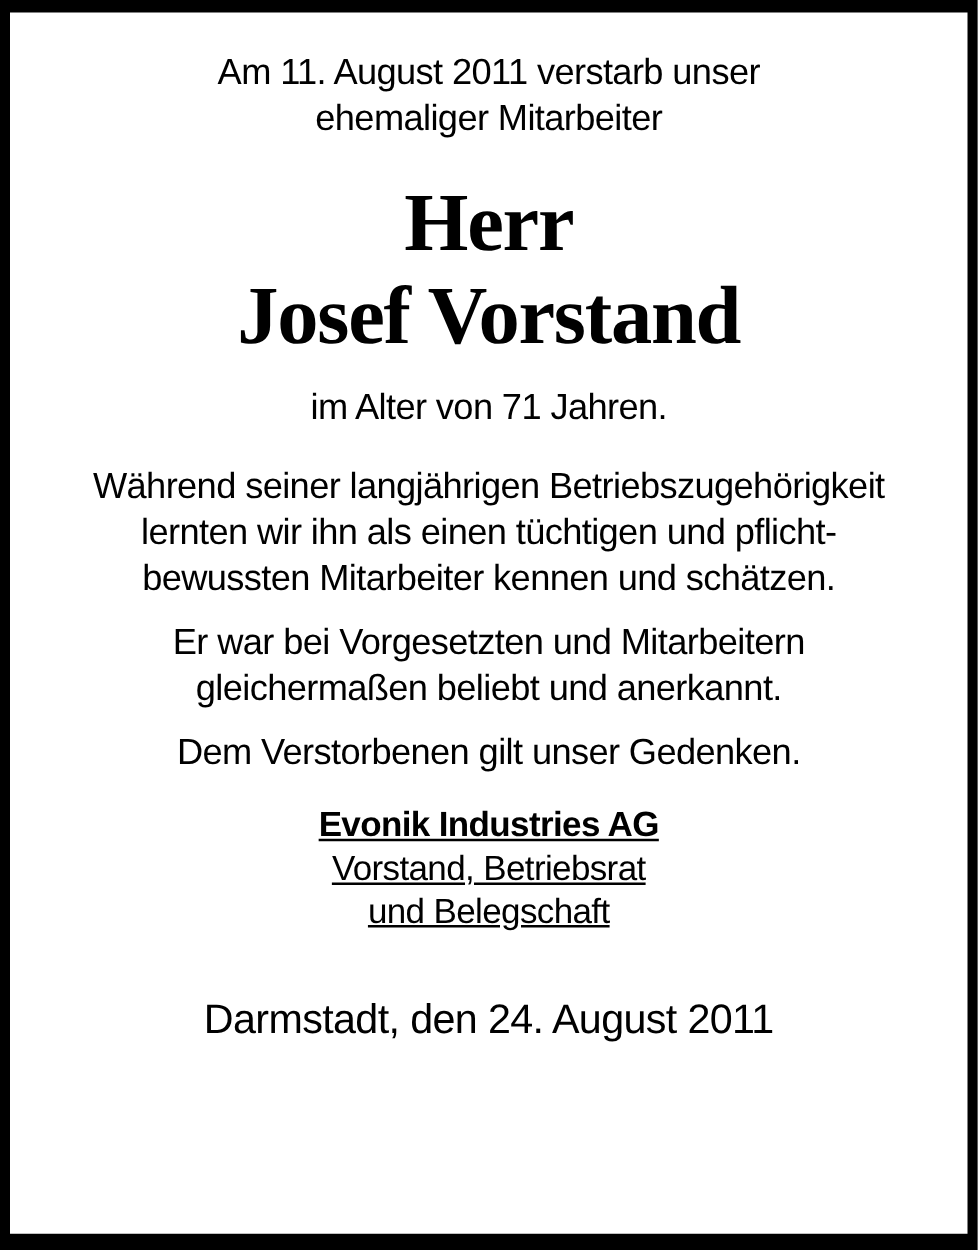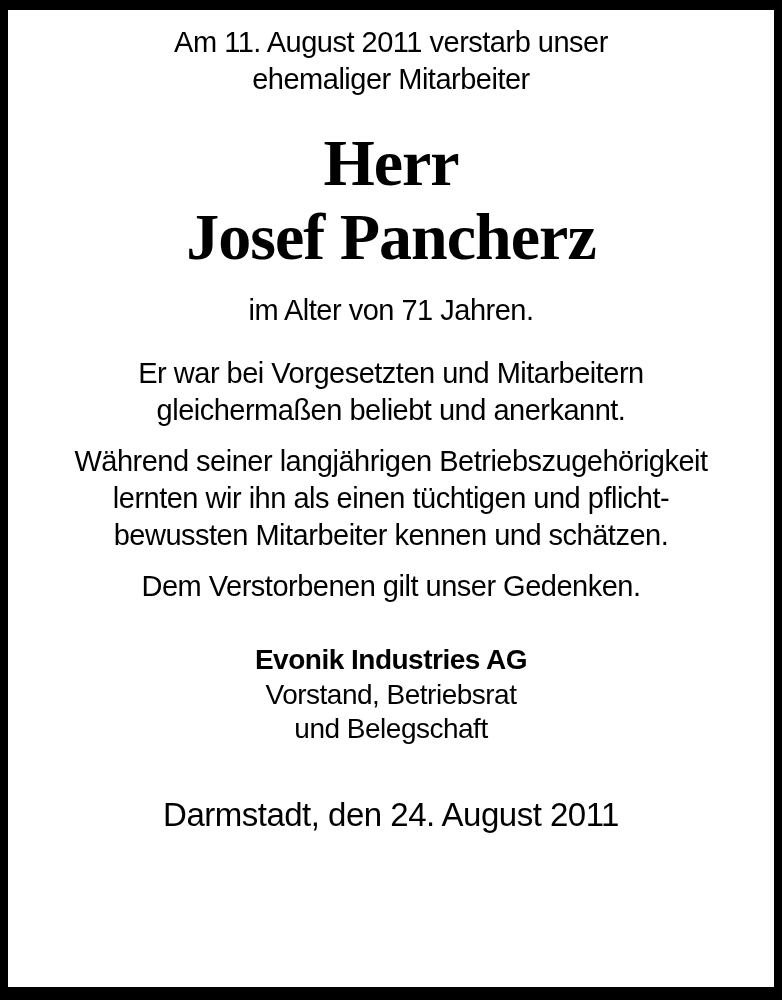--- a/index.html
+++ b/index.html
@@ -26,21 +26,21 @@
     width: 100%;
     height: 100%;
     background: #ffffff;
     text-align: center;
     overflow: hidden;
   }
   .line {
     white-space: nowrap;
   }
   .intro {
-    margin-top: 14px;
+    margin-top: 30px;
     font-size: 29px;
     line-height: 37px;
     letter-spacing: -0.5px;
   }
   .name-block {
     margin-top: 28px;
     font-family: "Liberation Serif", serif;
     font-weight: bold;
     font-size: 66px;
     line-height: 74px;
@@ -58,24 +58,25 @@
     line-height: 37px;
     letter-spacing: -0.5px;
   }
   .paragraph {
     margin: 0 0 14px 0;
   }
   .paragraph:last-child {
     margin-bottom: 17px;
   }
   .signature {
-    margin-top: 36px;
+    margin-top: 20px;
     font-size: 28px;
     line-height: 34px;
     letter-spacing: -0.5px;
+    text-decoration: underline;
   }
   .company {
     font-weight: bold;
     line-height: 37px;
   }
   .dateline {
     margin-top: 50px;
     font-size: 33px;
     line-height: 37px;
     letter-spacing: -0.5px;
@@ -87,34 +88,34 @@
 <div class="frame">
   <div class="sheet">
 
     <div class="intro">
       <div class="line">Am 11. August 2011 verstarb unser</div>
       <div class="line">ehemaliger Mitarbeiter</div>
     </div>
 
     <div class="name-block">
       <div class="line">Herr</div>
-      <div class="line">Josef Pancherz</div>
+      <div class="line">Josef Vorstand</div>
     </div>
 
     <div class="age-line line">im Alter von 71 Jahren.</div>
 
     <div class="body-text">
       <div class="paragraph">
-        <div class="line">Er war bei Vorgesetzten und Mitarbeitern</div>
-        <div class="line">gleichermaßen beliebt und anerkannt.</div>
-      </div>
-      <div class="paragraph">
         <div class="line">Während seiner langjährigen Betriebszugehörigkeit</div>
         <div class="line">lernten wir ihn als einen tüchtigen und pflicht-</div>
         <div class="line">bewussten Mitarbeiter kennen und schätzen.</div>
+      </div>
+      <div class="paragraph">
+        <div class="line">Er war bei Vorgesetzten und Mitarbeitern</div>
+        <div class="line">gleichermaßen beliebt und anerkannt.</div>
       </div>
       <div class="paragraph">
         <div class="line">Dem Verstorbenen gilt unser Gedenken.</div>
       </div>
     </div>
 
     <div class="signature">
       <div class="company line">Evonik Industries AG</div>
       <div class="line">Vorstand, Betriebsrat</div>
       <div class="line">und Belegschaft</div>

